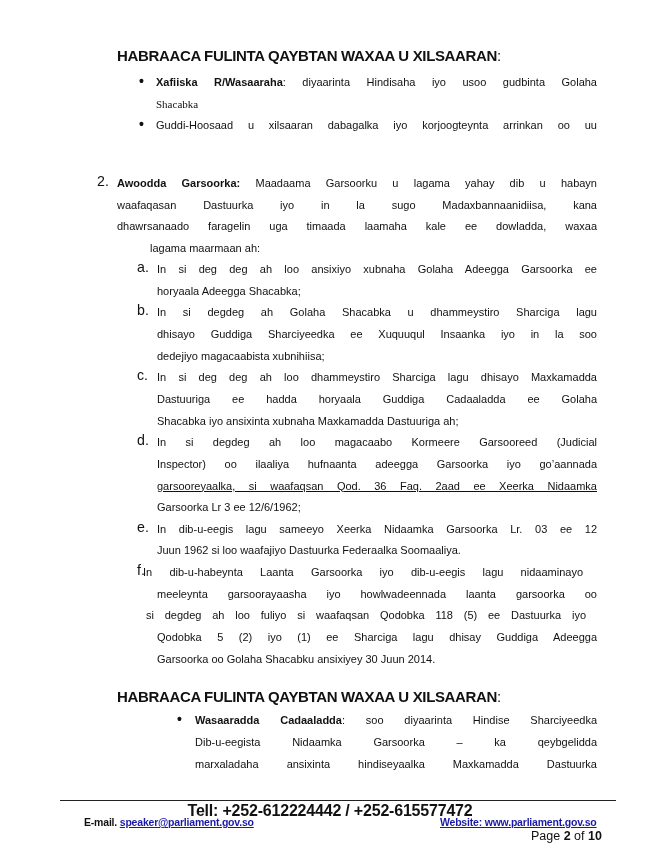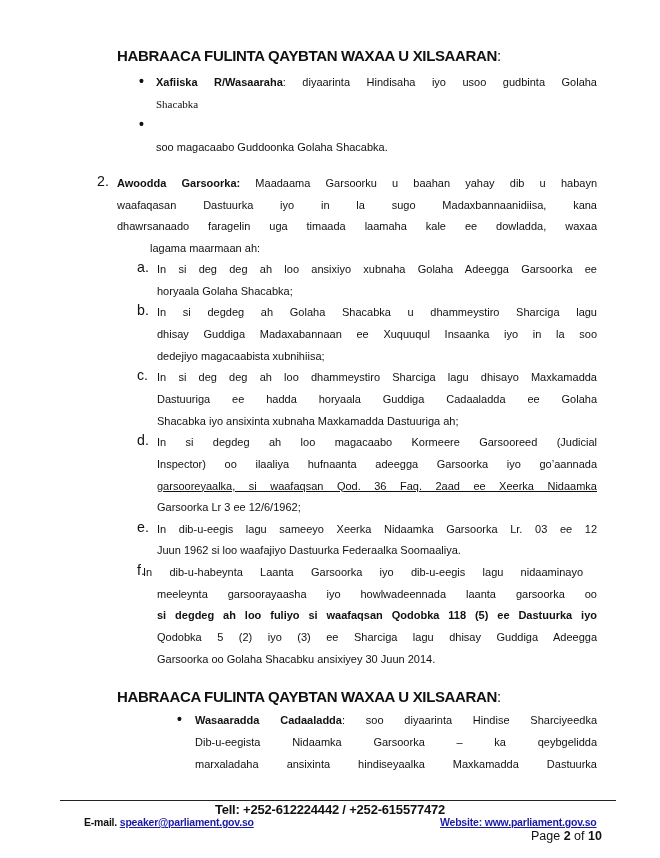--- a/index.html
+++ b/index.html
@@ -9,73 +9,73 @@
   }
   .page { position: absolute; left: 0; top: 0; width: 660px; height: 858px; background: #fff; }
   .line { position: absolute; font-size: 11px; line-height: 21.7px; white-space: nowrap; }
   .just { text-align: justify; text-align-last: justify; white-space: normal; }
   .heading { position: absolute; left: 117px; font-size: 15px; font-weight: bold; letter-spacing: -0.35px; }
   .heading .colon { font-weight: normal; }
   .bullet { position: absolute; font-size: 14px; font-weight: bold; }
   .marker { position: absolute; font-size: 14.2px; }
   b { font-weight: bold; }
   .footer-rule { position: absolute; left: 60px; top: 800px; width: 556px; height: 1px; background: #222; }
-  .footer-tel { position: absolute; left: 0; width: 100%; top: 802px; text-align: center; font-size: 13px; font-weight: bold; letter-spacing: -0.2px; }
+  .footer-tel { position: absolute; left: 0; width: 100%; top: 802px; text-align: center; font-size: 16px; font-weight: bold; letter-spacing: -0.2px; }
   .footer-email { position: absolute; left: 84px; top: 816px; font-size: 10.5px; font-weight: bold; letter-spacing: -0.2px; }
   .footer-email a, .footer-web a { color: #1a1aa6; text-decoration: underline; }
   .footer-web { position: absolute; left: 440px; top: 816px; font-size: 10.5px; font-weight: bold; letter-spacing: -0.2px; }
   .footer-web a { color: #1a1aa6; }
   .footer-page { position: absolute; left: 531px; top: 829px; font-size: 12.5px; }
   .footer-page .num { font-weight: bold; }
 </style>
 </head>
 <body>
 
 <div class="page">
 
   <div class="heading" style="top:47px;"><span>HABRAACA FULINTA QAYBTAN WAXAA U XILSAARAN</span><span class="colon">:</span></div>
 
   <span class="bullet" style="left:139px; top:73px;">•</span>
   <div class="line just" style="left:156px; top:72px; width:441px;"><b>Xafiiska R/Wasaaraha</b><span>: diyaarinta Hindisaha iyo usoo gudbinta Golaha</span></div>
   <div class="line" style="left:156px; top:94px;font-family:Liberation Serif, serif;">Shacabka</div>
 
   <span class="bullet" style="left:139px; top:116px;">•</span>
-  <div class="line" style="left:156px; top:137px;">soo magacaabo Guddoonka Golaha Shacabka.</div>
+  <div class="line just" style="left:156px; top:115px; width:441px;">Guddi-Hoosaad u xilsaaran dabagalka iyo korjoogteynta arrinkan oo uu</div>
 
   <span class="marker" style="left:97px; top:173px;">2.</span>
-  <div class="line just" style="left:117px; top:173px; width:480px;"><b>Awoodda Garsoorka:</b><span> Maadaama Garsoorku u baahan yahay dib u habayn</span></div>
+  <div class="line just" style="left:117px; top:173px; width:480px;"><b>Awoodda Garsoorka:</b><span> Maadaama Garsoorku u lagama yahay dib u habayn</span></div>
   <div class="line just" style="left:117px; top:195px; width:480px;">waafaqasan Dastuurka iyo in la sugo Madaxbannaanidiisa, kana</div>
   <div class="line just" style="left:117px; top:216px; width:480px;">dhawrsanaado faragelin uga timaada laamaha kale ee dowladda, waxaa</div>
   <div class="line" style="left:117px; top:238px;margin-left:33px;">lagama maarmaan ah:</div>
 
   <div id="subitems">
       <span class="marker" style="left: 137px; top: 259px;">a.</span>
       <div class="line just" style="left: 157px; top: 259px; width: 440px; white-space: normal;">In si deg deg ah loo ansixiyo xubnaha Golaha Adeegga Garsoorka ee</div>
-      <div class="line" style="left: 157px; top: 280.65px; white-space: pre;">horyaala Golaha Shacabka;</div>
+      <div class="line" style="left: 157px; top: 280.65px; white-space: pre;">horyaala Adeegga Shacabka;</div>
       <span class="marker" style="left: 137px; top: 302.3px;">b.</span>
       <div class="line just" style="left: 157px; top: 302.3px; width: 440px; white-space: normal;">In si degdeg ah Golaha Shacabka u dhammeystiro Sharciga lagu</div>
-      <div class="line just" style="left: 157px; top: 323.95px; width: 440px; white-space: normal;">dhisay Guddiga Madaxabannaan ee Xuquuqul Insaanka iyo in la soo</div>
+      <div class="line just" style="left: 157px; top: 323.95px; width: 440px; white-space: normal;">dhisayo Guddiga Sharciyeedka ee Xuquuqul Insaanka iyo in la soo</div>
       <div class="line" style="left: 157px; top: 345.6px; white-space: pre;">dedejiyo magacaabista xubnihiisa;</div>
       <span class="marker" style="left: 137px; top: 367.25px;">c.</span>
       <div class="line just" style="left: 157px; top: 367.25px; width: 440px; white-space: normal;">In si deg deg ah loo dhammeystiro Sharciga lagu dhisayo Maxkamadda</div>
       <div class="line just" style="left: 157px; top: 388.9px; width: 440px; white-space: normal;">Dastuuriga  ee hadda  horyaala Guddiga Cadaaladda ee Golaha</div>
       <div class="line" style="left: 157px; top: 410.55px; white-space: pre;">Shacabka iyo ansixinta xubnaha Maxkamadda Dastuuriga ah;</div>
       <span class="marker" style="left: 137px; top: 432.2px;">d.</span>
       <div class="line just" style="left: 157px; top: 432.2px; width: 440px; white-space: normal;">In si degdeg ah loo magacaabo Kormeere Garsooreed (Judicial</div>
       <div class="line just" style="left: 157px; top: 453.85px; width: 440px; white-space: normal;">Inspector) oo ilaaliya hufnaanta adeegga Garsoorka iyo go’aannada</div>
       <div class="line just" style="left: 157px; top: 475.5px; width: 440px; white-space: normal; text-decoration: underline;">garsooreyaalka, si waafaqsan Qod. 36 Faq. 2aad ee Xeerka Nidaamka</div>
       <div class="line" style="left: 157px; top: 497.15px; white-space: pre;">Garsoorka Lr 3 ee 12/6/1962;</div>
       <span class="marker" style="left: 137px; top: 518.8px;">e.</span>
       <div class="line just" style="left: 157px; top: 518.8px; width: 440px; white-space: normal;">In dib-u-eegis lagu sameeyo Xeerka Nidaamka Garsoorka Lr. 03 ee 12</div>
       <div class="line" style="left: 157px; top: 540.45px; white-space: pre;">Juun 1962 si loo waafajiyo Dastuurka Federaalka Soomaaliya.</div>
       <span class="marker" style="left: 137px; top: 562.1px;">f.</span>
       <div class="line just" style="left: 143px; top: 562.1px; width: 440px; white-space: normal;">In dib-u-habeynta Laanta Garsoorka iyo dib-u-eegis lagu nidaaminayo</div>
       <div class="line just" style="left: 157px; top: 583.75px; width: 440px; white-space: normal;">meeleynta garsoorayaasha iyo howlwadeennada laanta garsoorka oo</div>
-      <div class="line just" style="left: 157px; top: 605.4px; width: 440px; white-space: normal; font-weight: bold;">si degdeg ah loo fuliyo si waafaqsan Qodobka 118 (5) ee Dastuurka iyo</div>
-      <div class="line just" style="left: 157px; top: 627.05px; width: 440px; white-space: normal;">Qodobka 5 (2) iyo (3) ee Sharciga lagu dhisay Guddiga Adeegga</div>
+      <div class="line just" style="left: 146px; top: 605.4px; width: 440px; white-space: normal;">si degdeg ah loo fuliyo si waafaqsan Qodobka 118 (5) ee Dastuurka iyo</div>
+      <div class="line just" style="left: 157px; top: 627.05px; width: 440px; white-space: normal;">Qodobka 5 (2) iyo (1) ee Sharciga lagu dhisay Guddiga Adeegga</div>
       <div class="line" style="left: 157px; top: 648.7px; white-space: pre;">Garsoorka oo Golaha Shacabku ansixiyey 30 Juun 2014.</div>
     </div>
 
   <div class="heading" style="top:688px;"><span>HABRAACA FULINTA QAYBTAN WAXAA U XILSAARAN</span><span class="colon">:</span></div>
 
   <span class="bullet" style="left:177px; top:711px;">•</span>
   <div class="line just" style="left:195px; top:710px; width:402px;"><b>Wasaaradda Cadaaladda</b><span>: soo diyaarinta Hindise Sharciyeedka</span></div>
   <div class="line just" style="left:195px; top:732px; width:402px;">Dib-u-eegista Nidaamka Garsoorka – ka qeybgelidda</div>
   <div class="line just" style="left:195px; top:754px; width:402px;">marxaladaha ansixinta hindiseyaalka Maxkamadda Dastuurka</div>
 

